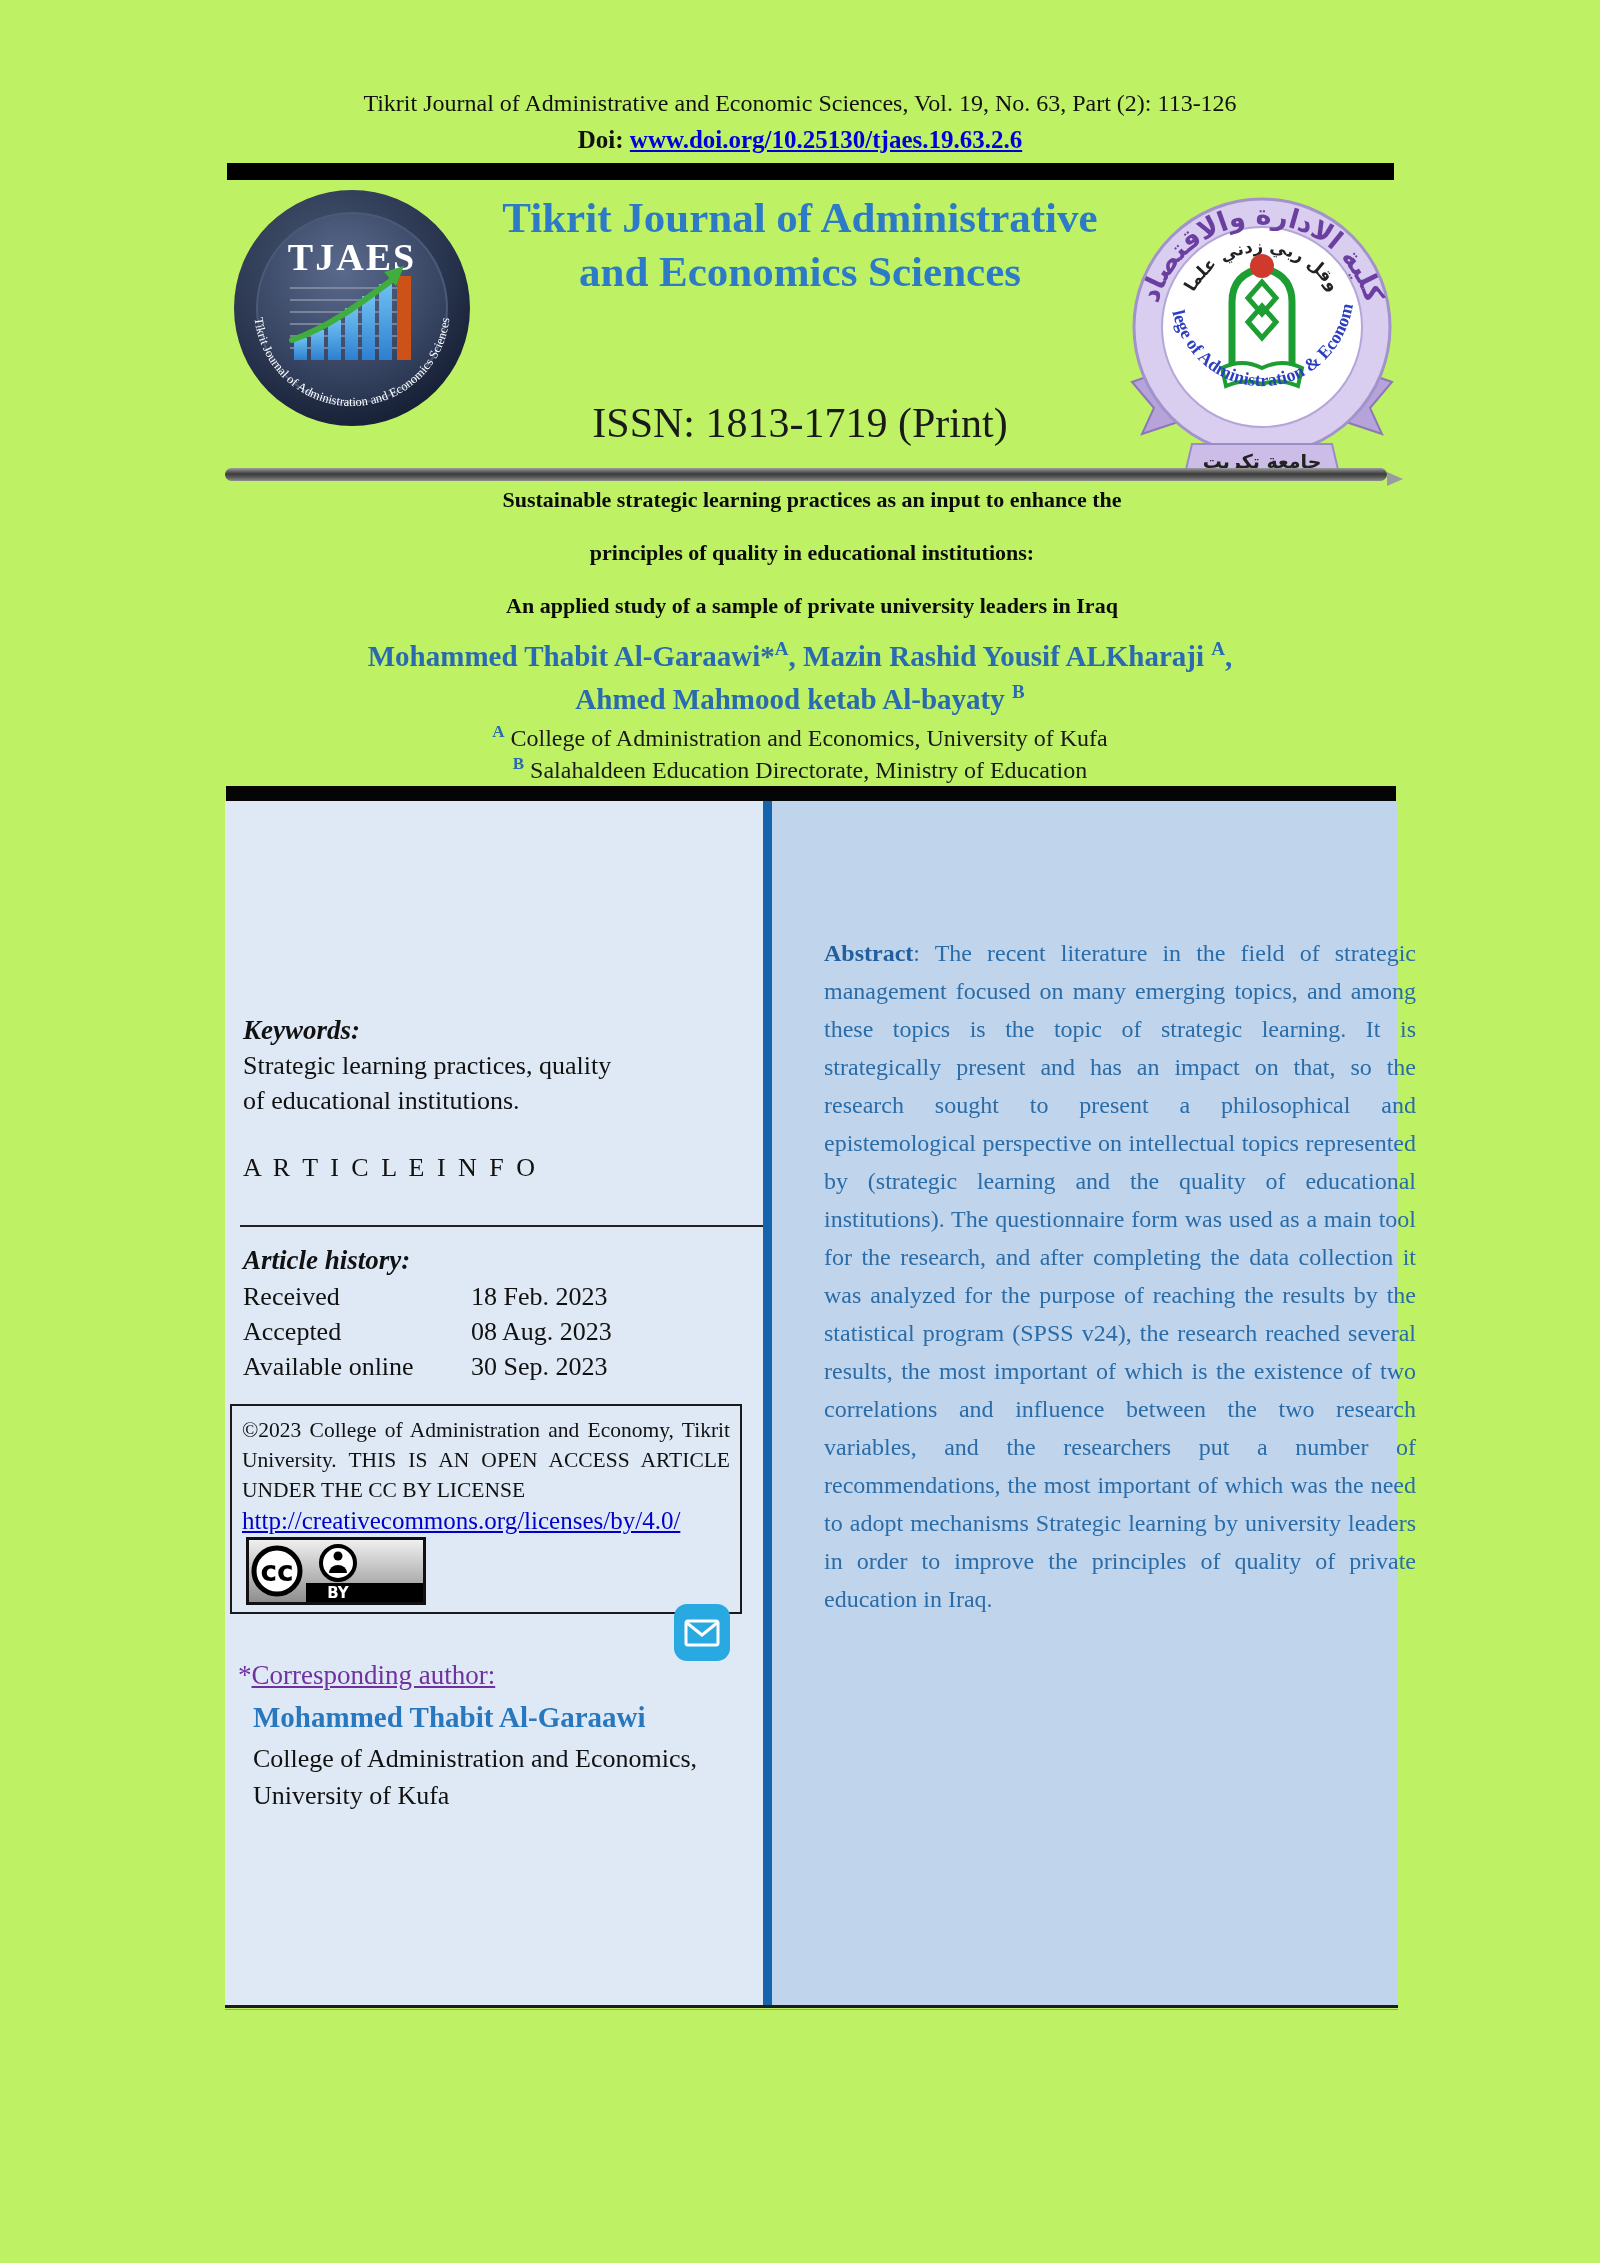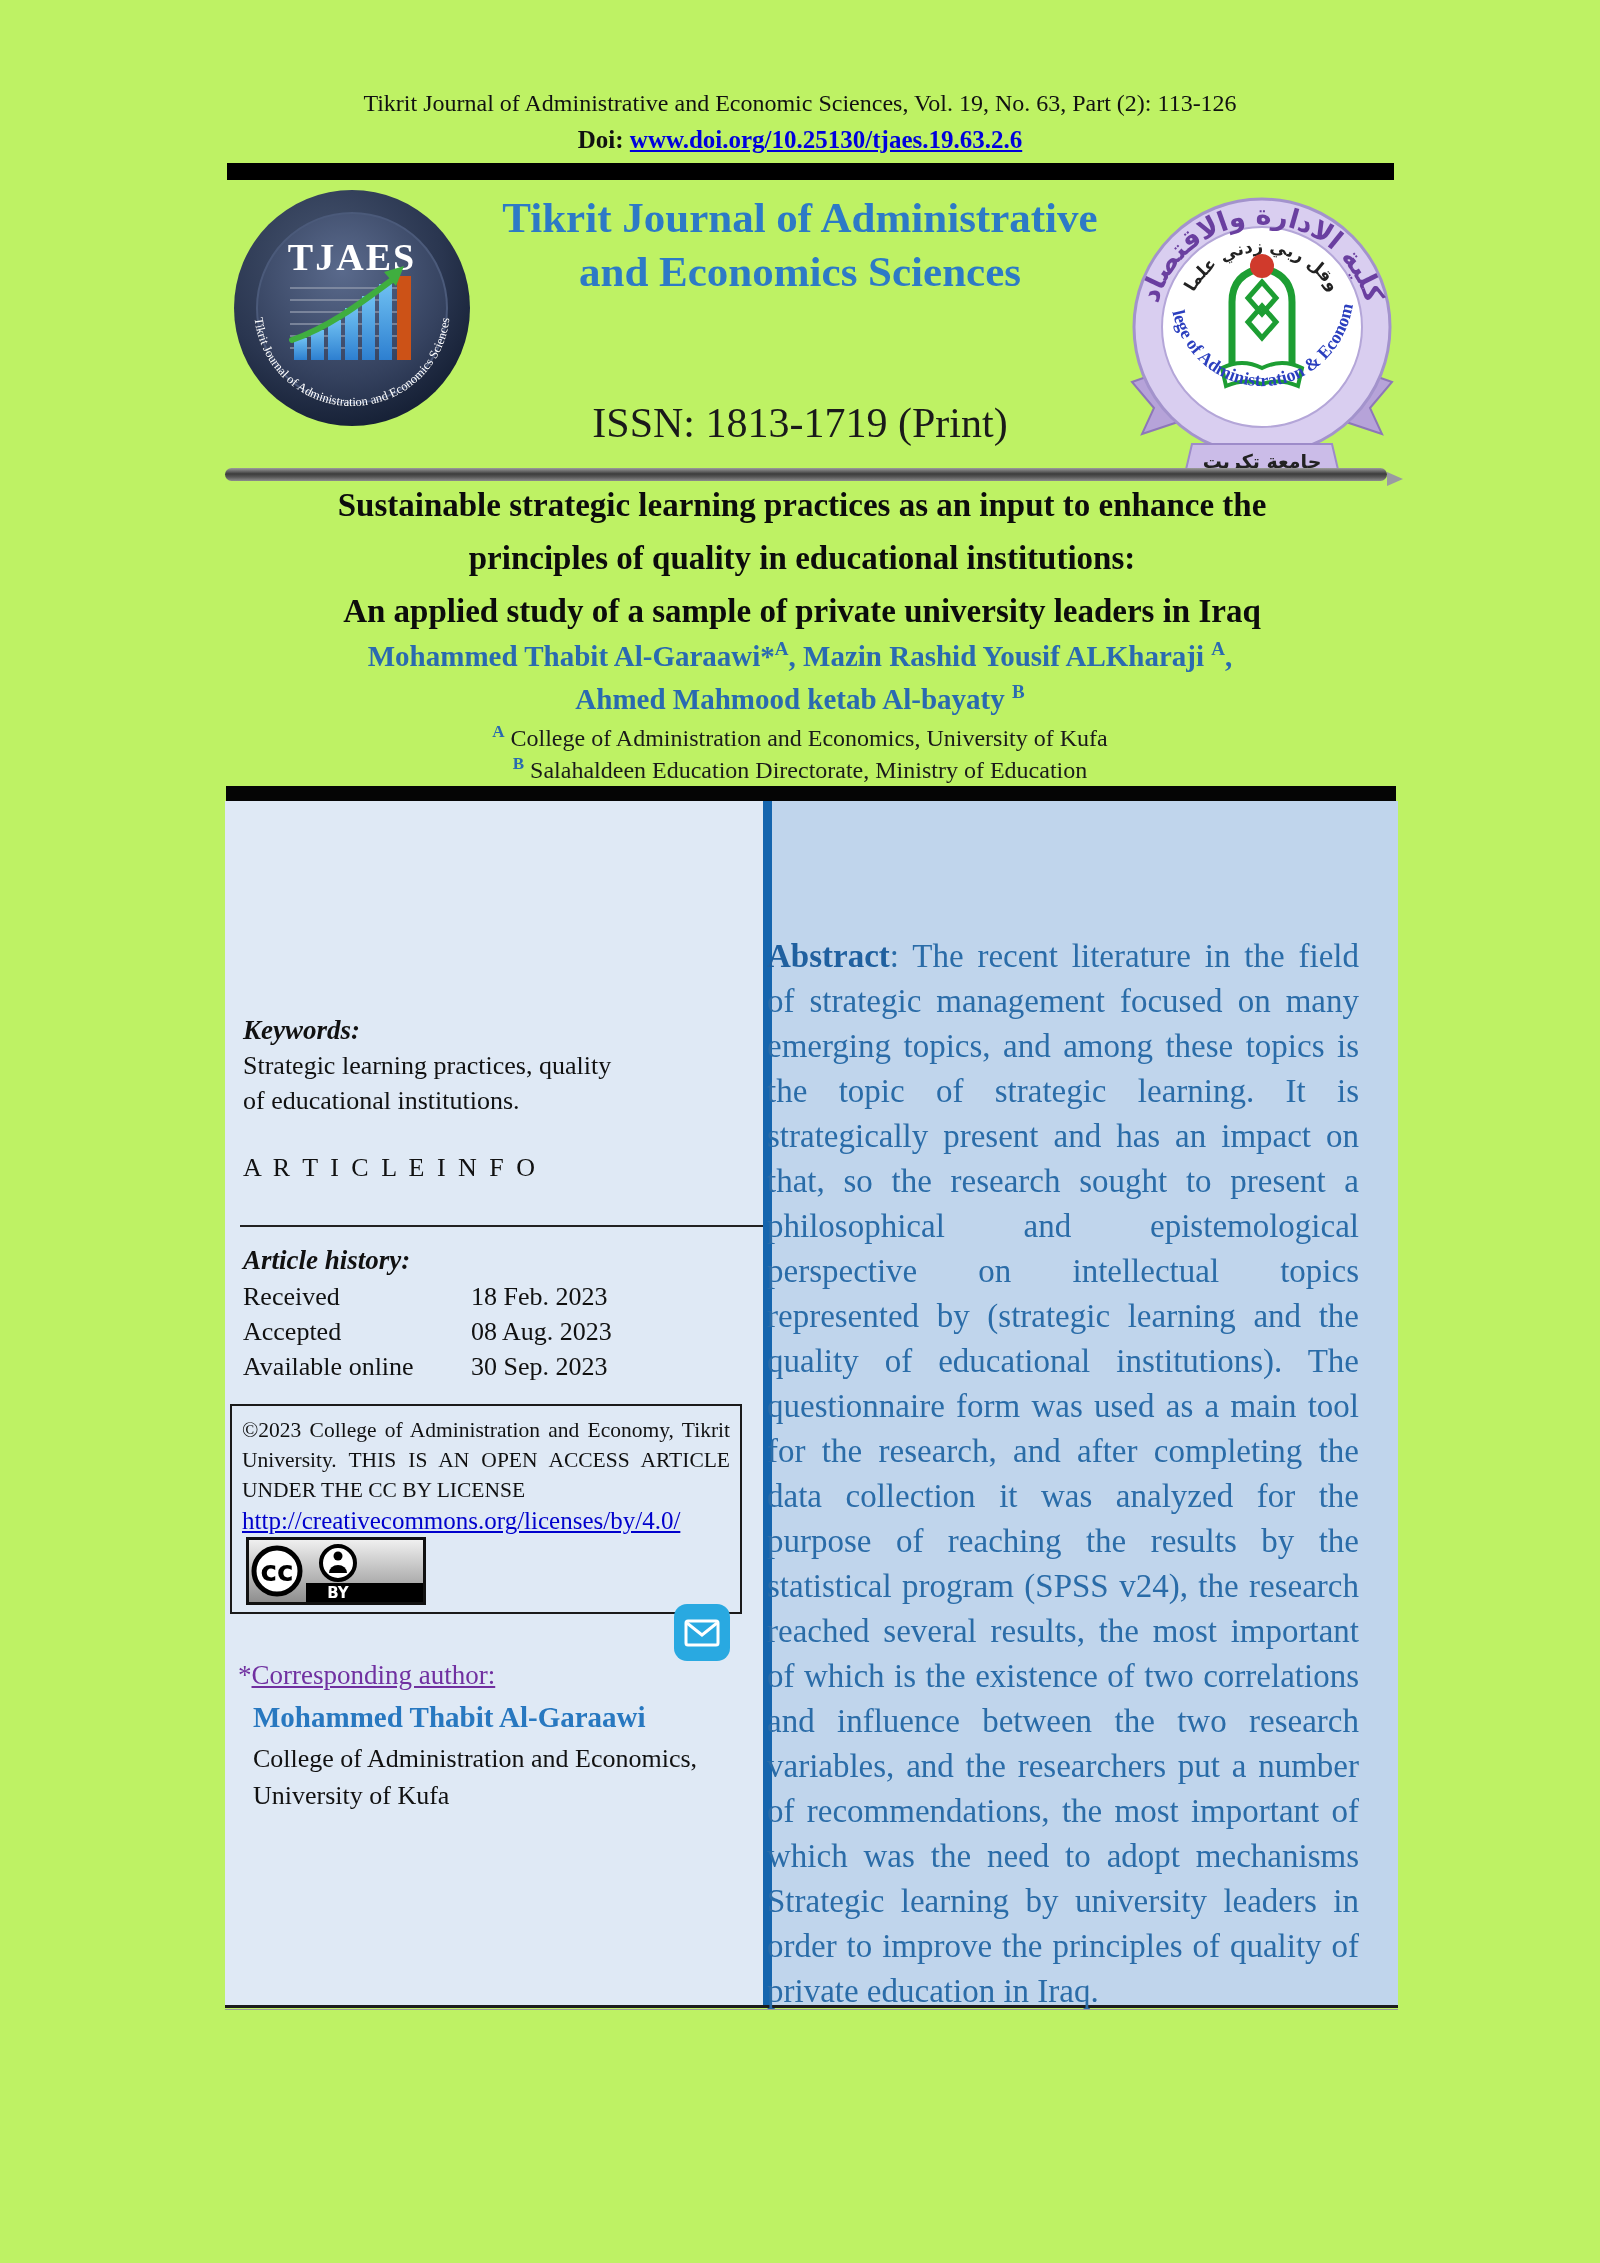--- a/index.html
+++ b/index.html
@@ -26,22 +26,22 @@
   .logo-tjaes { position:absolute; top:188px; left:232px; width:240px; height:240px; }
   .logo-college { position:absolute; top:182px; left:1124px; width:276px; height:300px; }
 
   
   .gray-bar { position:absolute; top:468px; left:225px; width:1162px; height:13px; border-radius:7px;
     background:linear-gradient(180deg,#9d9d9d 0%,#3c3c3c 45%,#585858 70%,#8d8d8d 100%); }
   .gray-bar-arrow { position:absolute; top:472px; left:1387px; width:0; height:0;
     border-left:16px solid #9a9aa2; border-top:7px solid transparent; border-bottom:7px solid transparent; }
 
   
-  .art-title { position:absolute; left:122px; width:1360px; text-align:center;
-    font-size:33px; font-weight:bold; color:#0c0c0c; }
+  .art-title { position:absolute; left:132px; width:1360px; text-align:center;
+    font-size:22px; font-weight:bold; color:#0c0c0c; }
   .t1 { top:487px; } .t2 { top:540px; } .t3 { top:593px; }
   .authors { position:absolute; left:120px; width:1360px; text-align:center;
     font-size:29px; font-weight:bold; color:#2a6ab0; }
   .a1 { top:638px; } .a2 { top:681px; }
   .authors sup { font-size:19px; }
   .affil { position:absolute; left:120px; width:1360px; text-align:center; font-size:24px; color:#1a1a1a; }
   .f1 { top:722px; } .f2 { top:754px; }
   .affil sup { color:#2a6ab0; font-weight:bold; font-size:17px; }
 
   .bar-black-2 { position:absolute; top:786px; left:226px; width:1170px; height:15px; background:#050505; }
@@ -73,22 +73,22 @@
   .email-icon { position:absolute; top:1604px; left:674px; width:56px; height:57px; border-radius:13px;
     background:#29a9e1; display:flex; align-items:center; justify-content:center; cursor:pointer; }
 
   .corr-label { position:absolute; top:1660px; left:238px; font-size:27px; color:#7030a0; }
   .corr-label .und { text-decoration:underline; }
   .corr-name { position:absolute; top:1701px; left:253px; font-size:29px; font-weight:bold; color:#2878c0; }
   .corr-affil { position:absolute; left:253px; width:470px; font-size:26px; color:#111; text-align:justify; }
   .ca1 { top:1744px; } .ca2 { top:1781px; }
 
   
-  .abstract { position:absolute; top:934px; left:767px; width:592px;
-    font-size:33px; line-height:45px; color:#2a6ca8; text-align:justify; }
+  .abstract { position:absolute; top:934px; left:824px; width:592px;
+    font-size:24px; line-height:38px; color:#2a6ca8; text-align:justify; }
   .abstract .abs-label { font-weight:bold; color:#20609f; }
 </style>
 </head>
 <body>
 
 <div class="page">
 
   <div class="journal-line">Tikrit Journal of Administrative and Economic Sciences, Vol. 19, No. 63, Part (2): 113-126</div>
   <div class="doi-line"><span>Doi: </span><a class="doi-link">www.doi.org/10.25130/tjaes.19.63.2.6</a></div>
   <div class="bar-black-top"></div>

